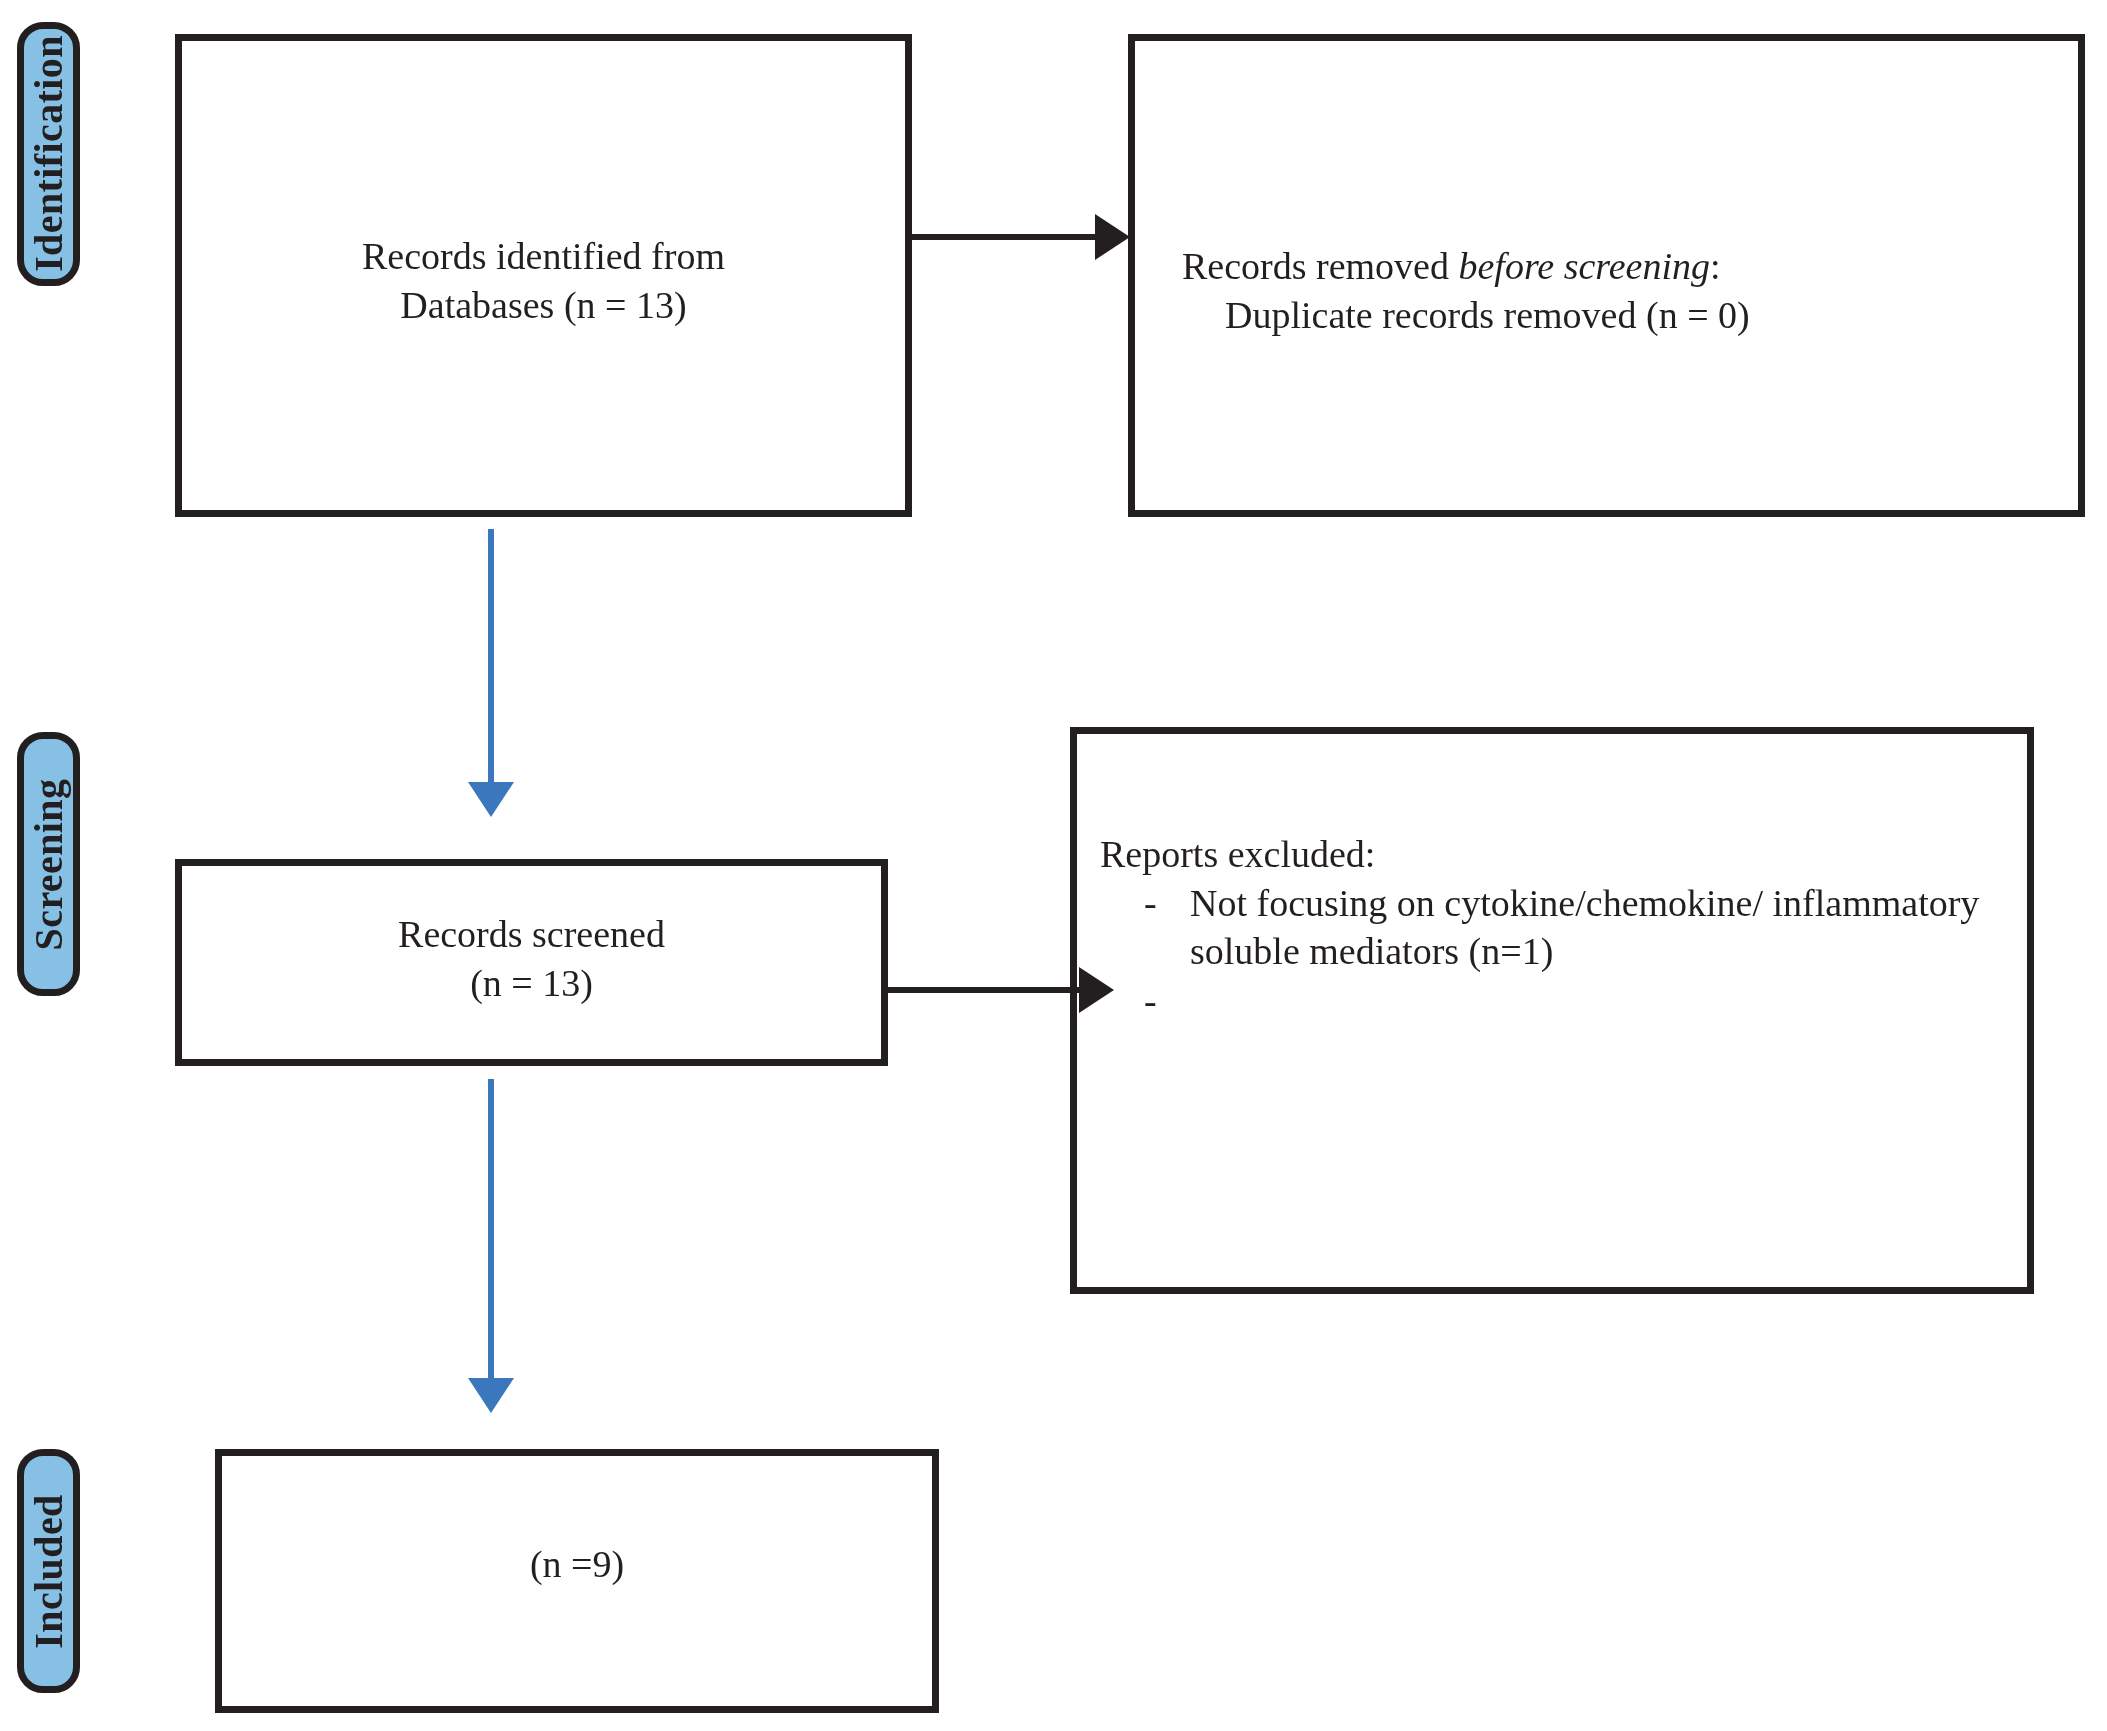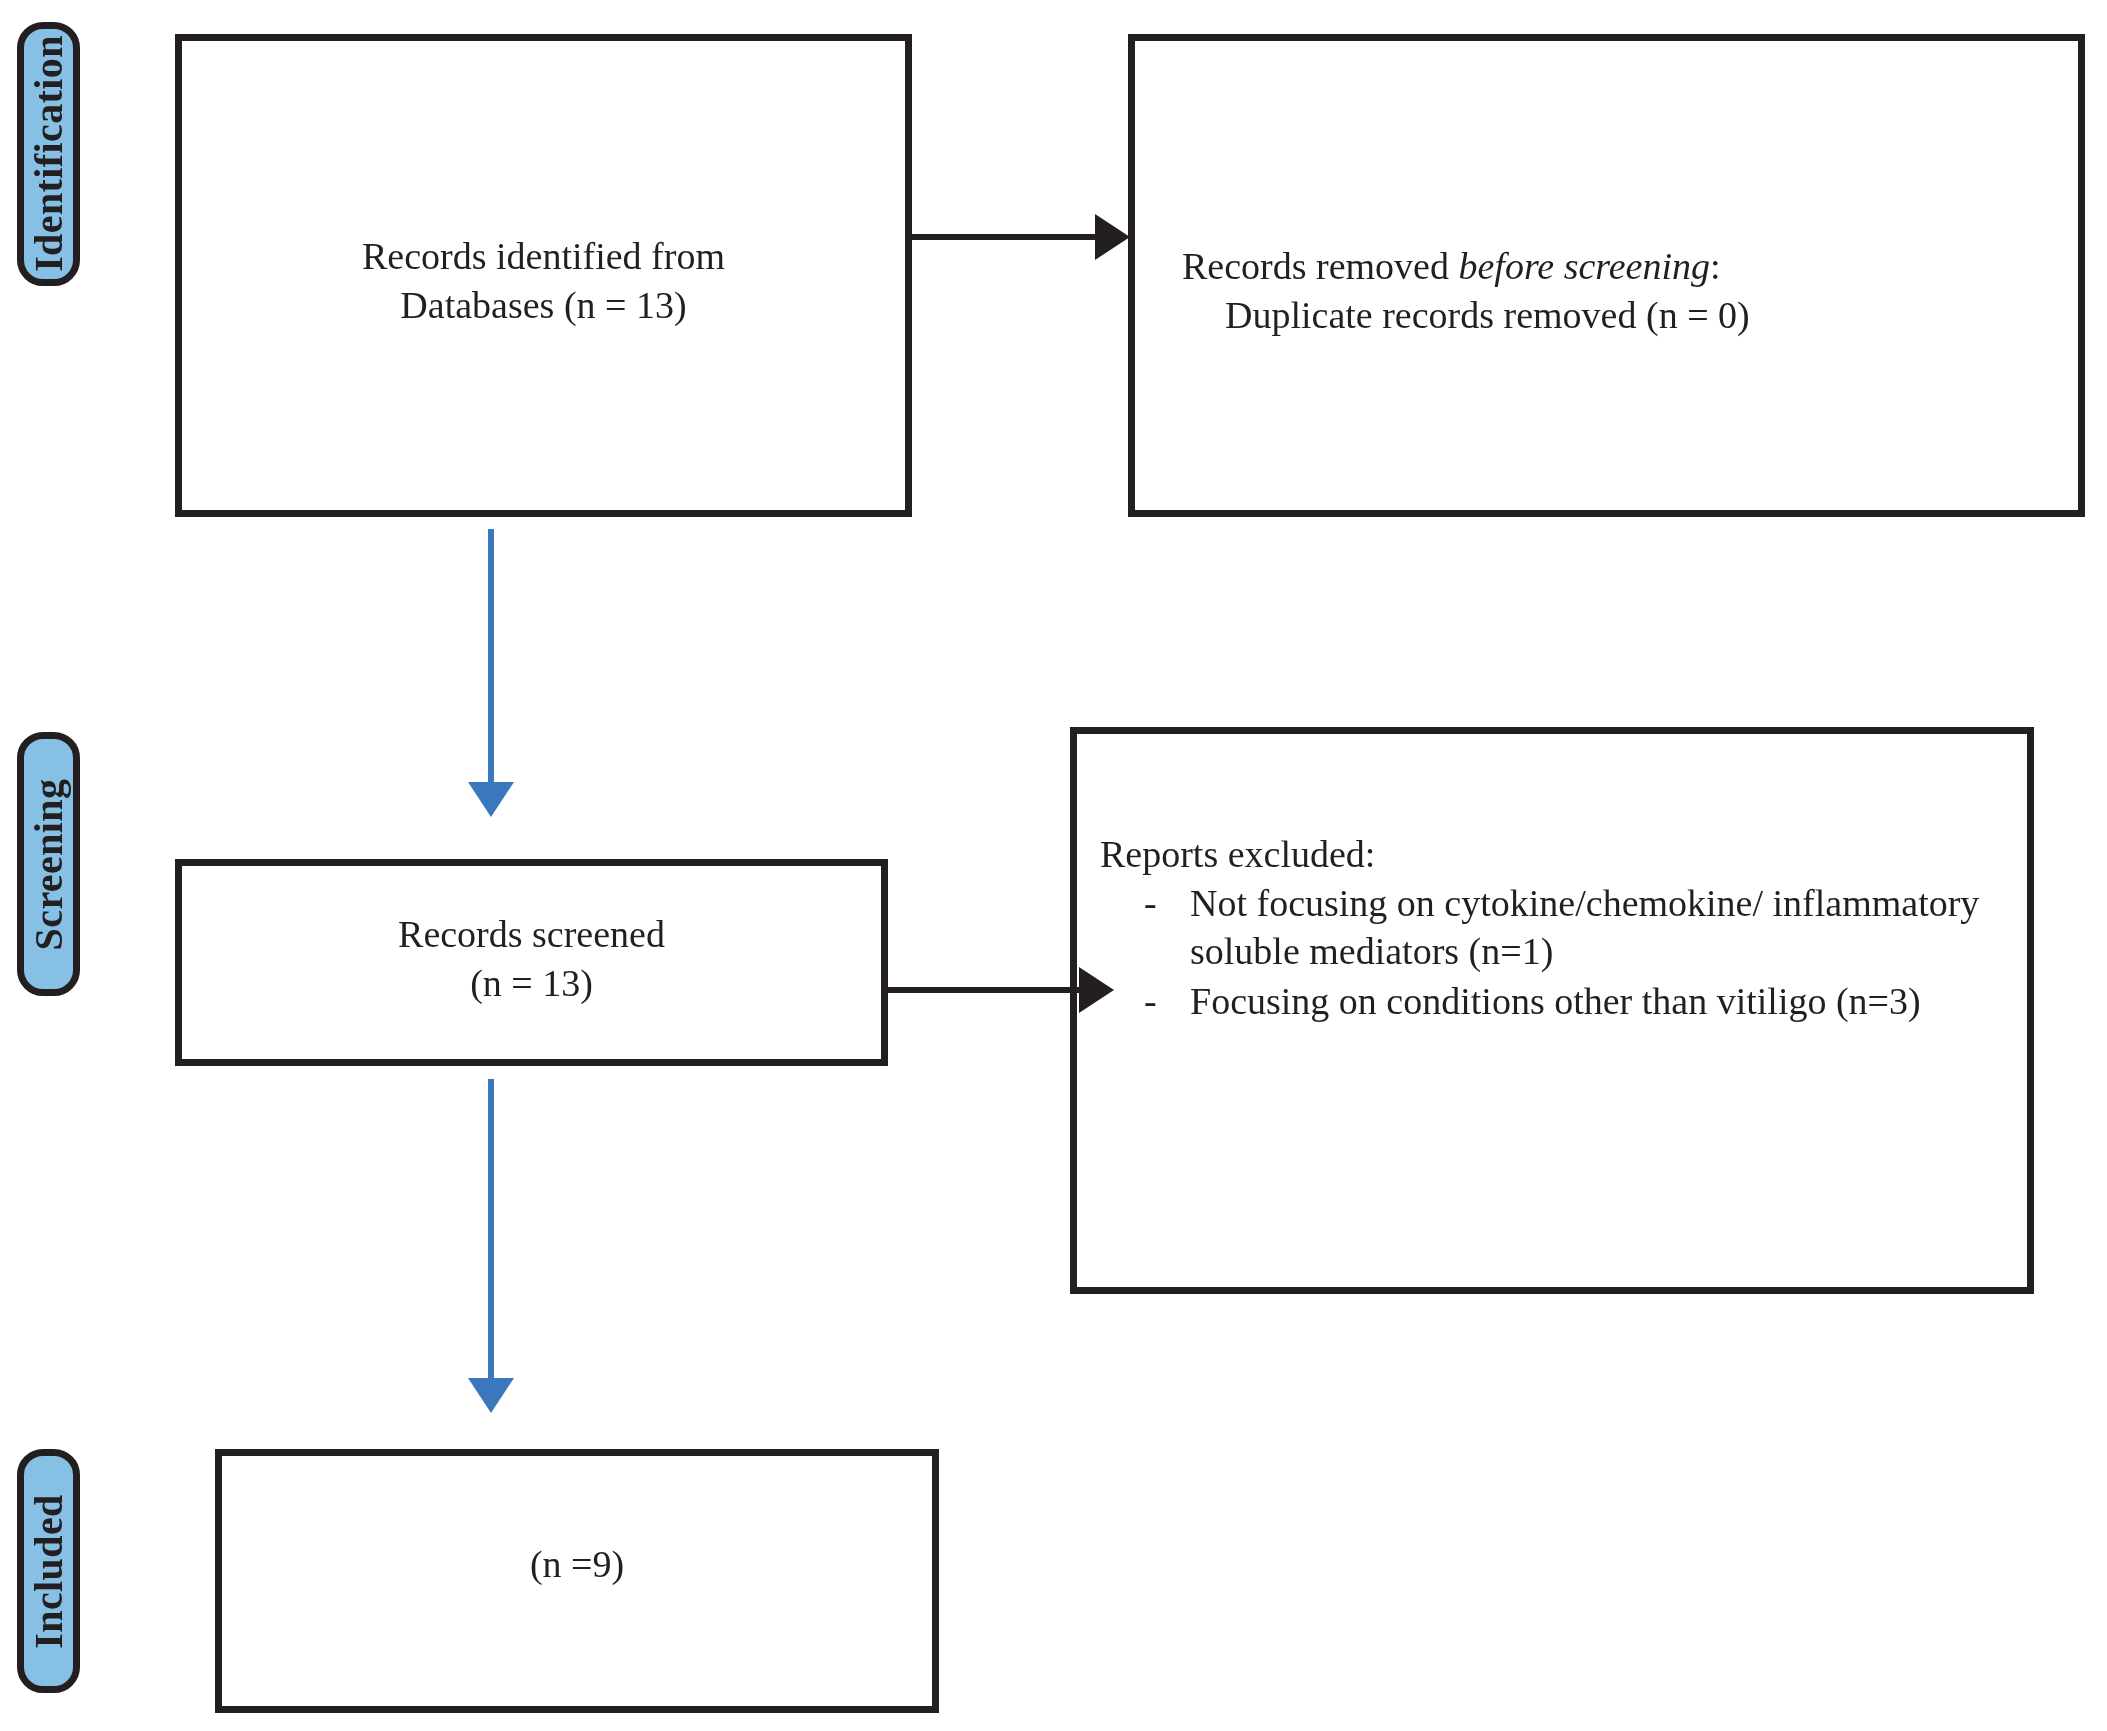--- a/index.html
+++ b/index.html
@@ -155,21 +155,20 @@
   <div class="pbox" style="left:1070px; top:705px; width:964px; height:567px;margin-top:22px;">
     <div class="pbox-inner left" style="top:96px; padding:0 23px;">
       <div>Reports excluded:</div>
       <ul class="dashlist">
         <li>
           <span class="dash">-</span>
           <span>Not focusing on cytokine/chemokine/ inflammatory soluble mediators (n=1)</span>
         </li>
         <li>
           <span class="dash">-</span>
-          <span>Focusing on conditions other than vitiligo (n=3)</span>
         </li>
       </ul>
     </div>
   </div>
 
   <div class="h-arrow-line" style="left:888px; top:987px; width:193px;"></div>
   <div class="h-arrow-head" style="left:1079px; top:967px;"></div>
 
   <div class="v-arrow-line" style="left:488px; top:1079px; width:6.1px; height:303px;"></div>
   <div class="v-arrow-head" style="left:468px; top:1378px;"></div>

